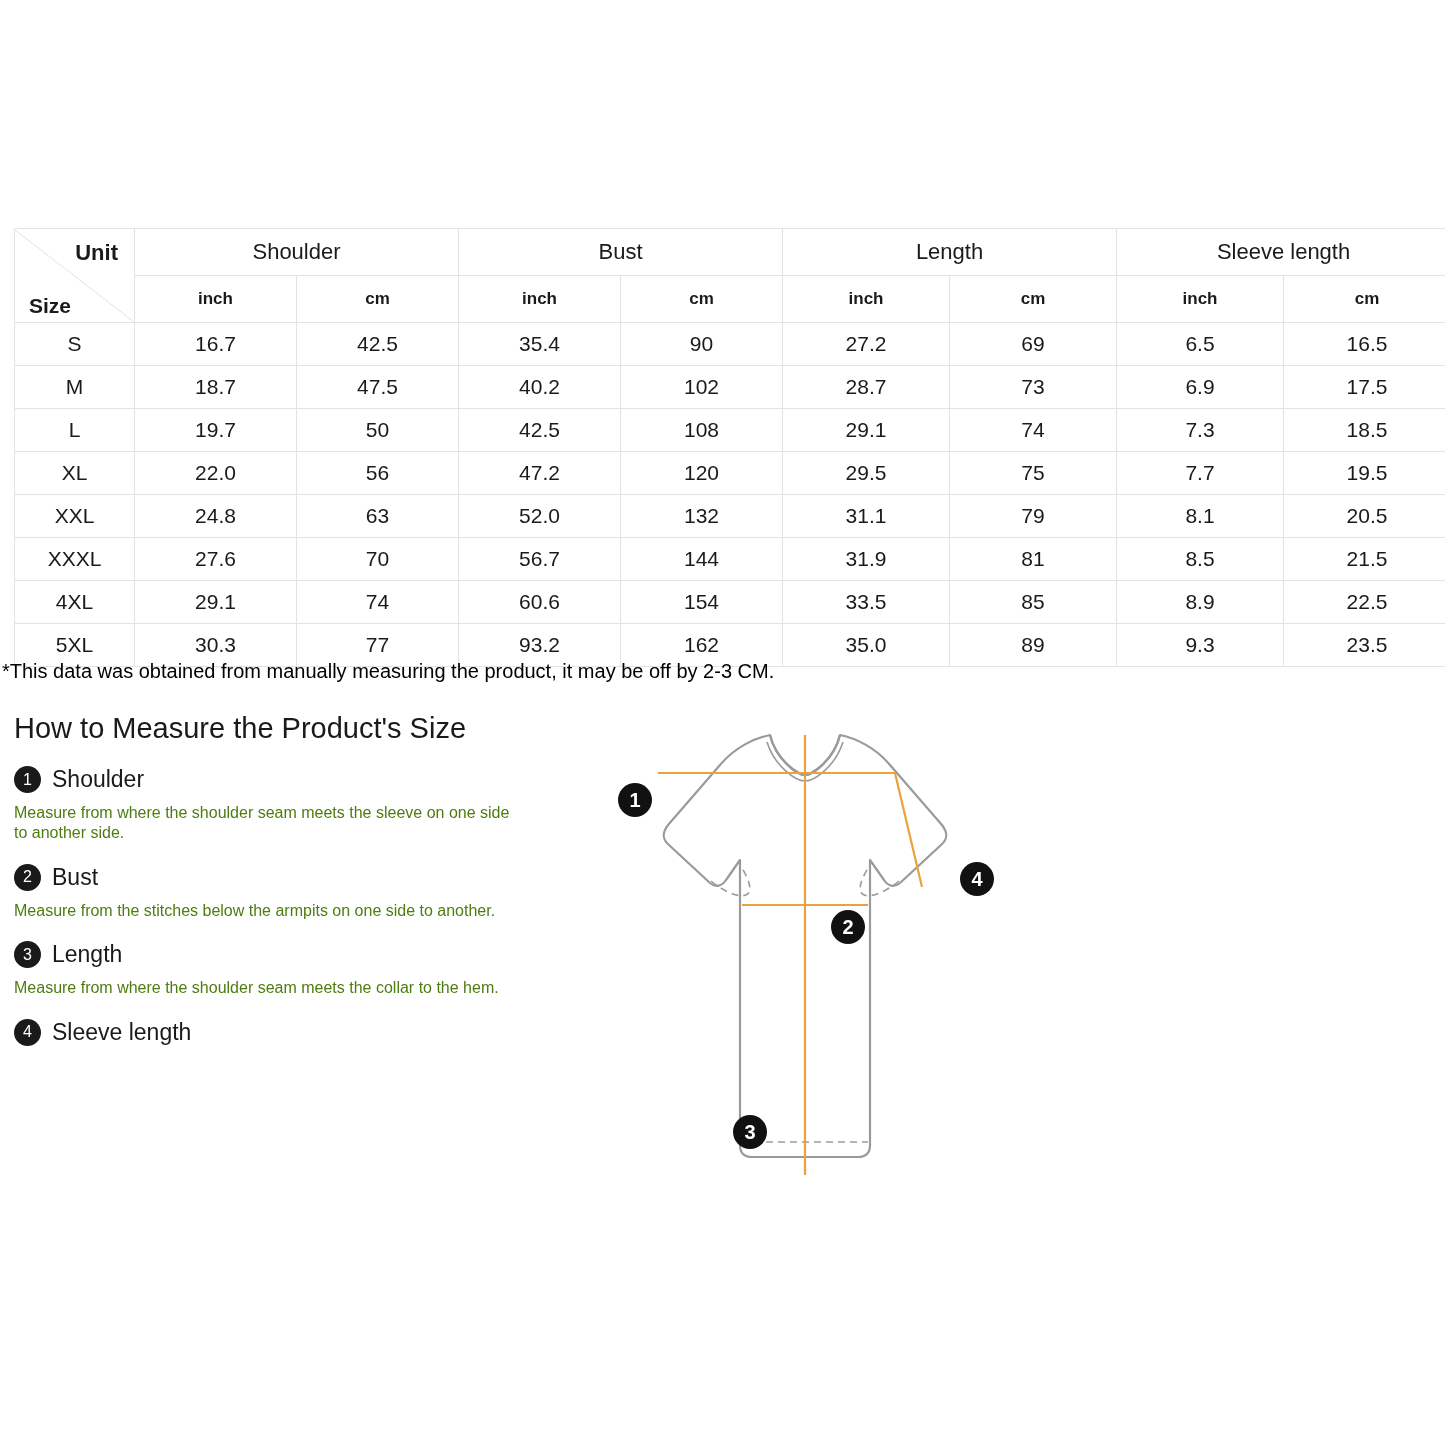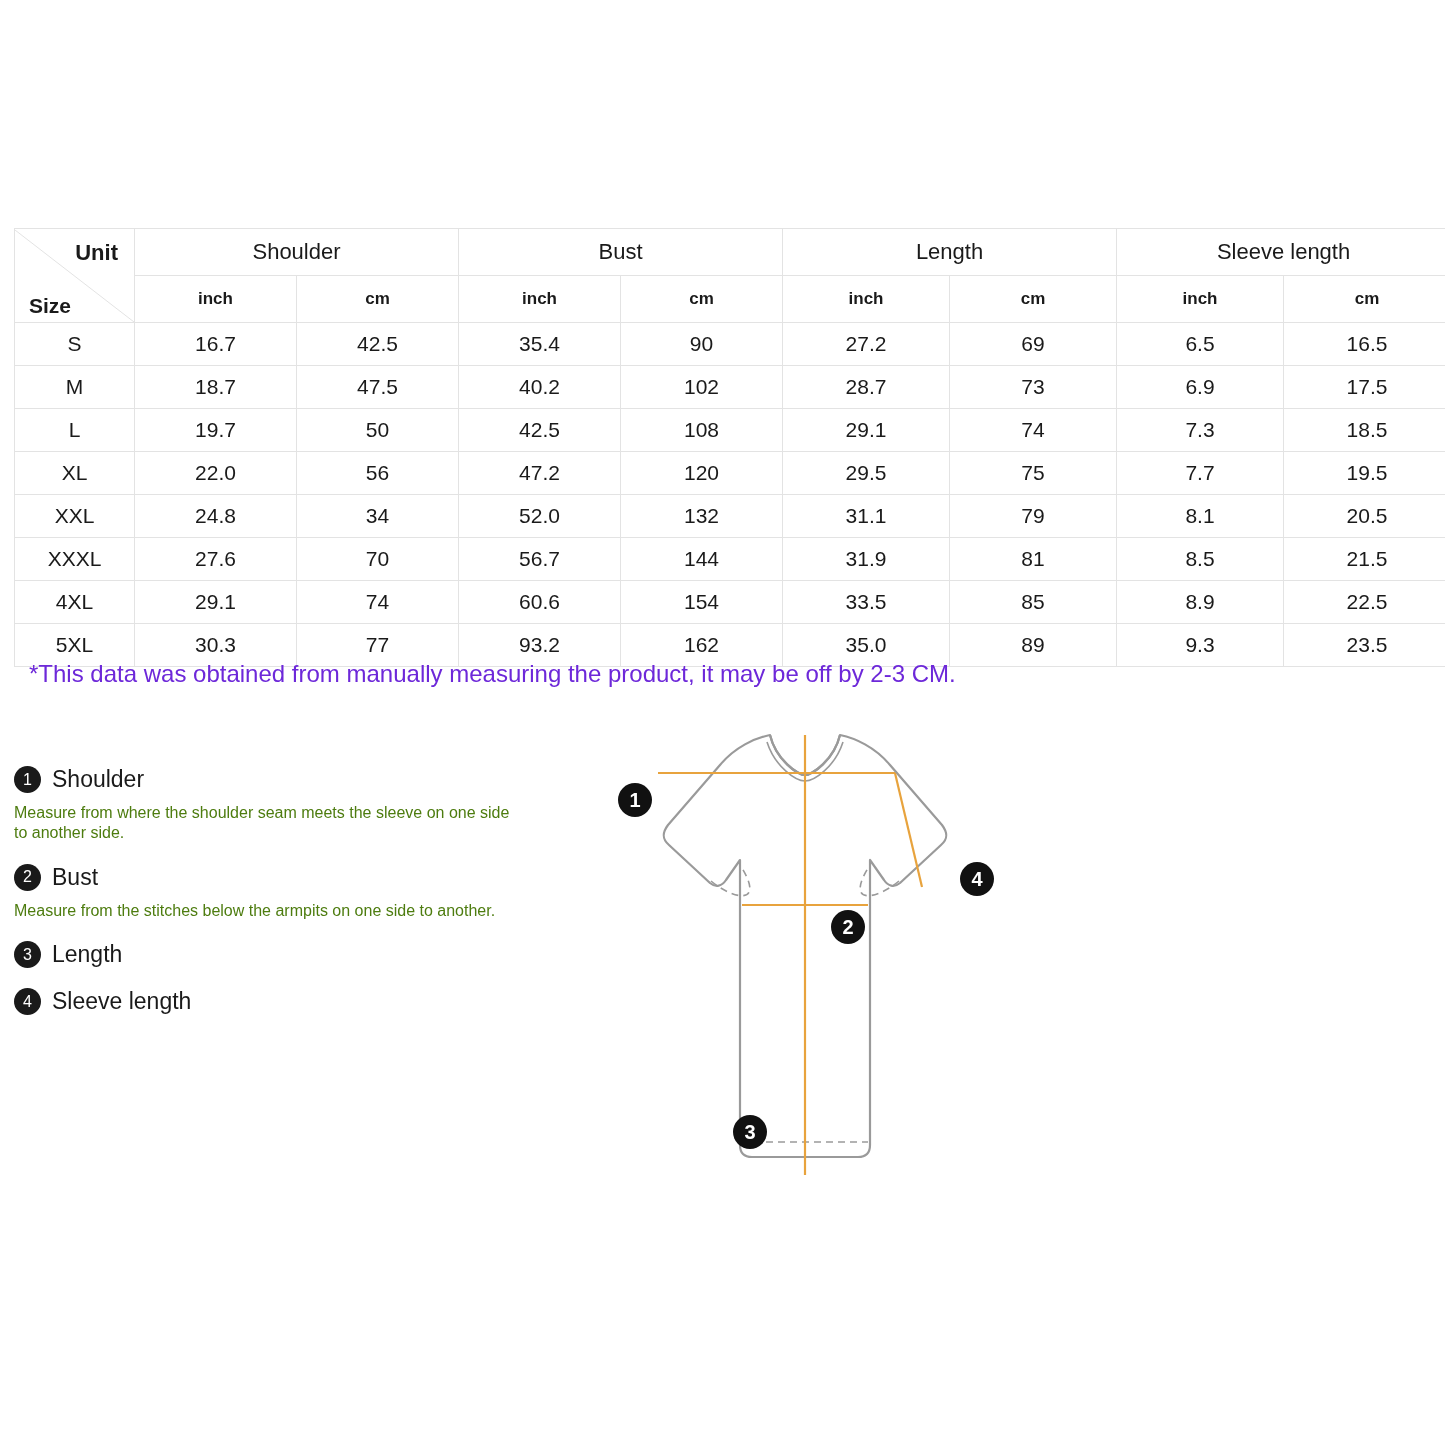--- a/index.html
+++ b/index.html
@@ -86,24 +86,24 @@
     font-weight: bold;
   }
   .grp-head {
     font-weight: bold;
   }
   .size-cell {
     font-weight: normal;
   }
   .note {
     position: absolute;
-    left: 29px;
+    left: 2px;
     top: 660px;
-    font-size: 24px;
-    color: #6d28d9;
+    font-size: 20px;
+    color: #000000;
   }
 
   
   .howto-title {
     position: absolute;
     left: 14px;
     top: 712px;
     font-size: 29px;
     color: #1a1a1a;
   }
@@ -256,21 +256,21 @@
           <td>47.2</td>
           <td>120</td>
           <td>29.5</td>
           <td>75</td>
           <td>7.7</td>
           <td>19.5</td>
         </tr>
         <tr>
           <td class="size-cell">XXL</td>
           <td>24.8</td>
-          <td>34</td>
+          <td>63</td>
           <td>52.0</td>
           <td>132</td>
           <td>31.1</td>
           <td>79</td>
           <td>8.1</td>
           <td>20.5</td>
         </tr>
         <tr>
           <td class="size-cell">XXXL</td>
           <td>27.6</td>
@@ -303,20 +303,21 @@
           <td>89</td>
           <td>9.3</td>
           <td>23.5</td>
         </tr>
       </tbody>
     </table>
   </div>
 
   <div class="note">*This data was obtained from manually measuring the product, it may be off by 2-3 CM.</div>
 
+  <div class="howto-title">How to Measure the Product's Size</div>
 
   <div class="steps">
     <div class="step">
       <div class="step-head">
         <div class="badge">1</div>
         <div class="step-name">Shoulder</div>
       </div>
       <div class="step-desc">Measure from where the shoulder seam meets the sleeve on one side to another side.</div>
     </div>
     <div class="step">
@@ -324,20 +325,21 @@
         <div class="badge">2</div>
         <div class="step-name">Bust</div>
       </div>
       <div class="step-desc">Measure from the stitches below the armpits on one side to another.</div>
     </div>
     <div class="step">
       <div class="step-head">
         <div class="badge">3</div>
         <div class="step-name">Length</div>
       </div>
+      <div class="step-desc">Measure from where the shoulder seam meets the collar to the hem.</div>
     </div>
     <div class="step">
       <div class="step-head">
         <div class="badge">4</div>
         <div class="step-name">Sleeve length</div>
       </div>
     </div>
   </div>
 
   <div class="diagram">

